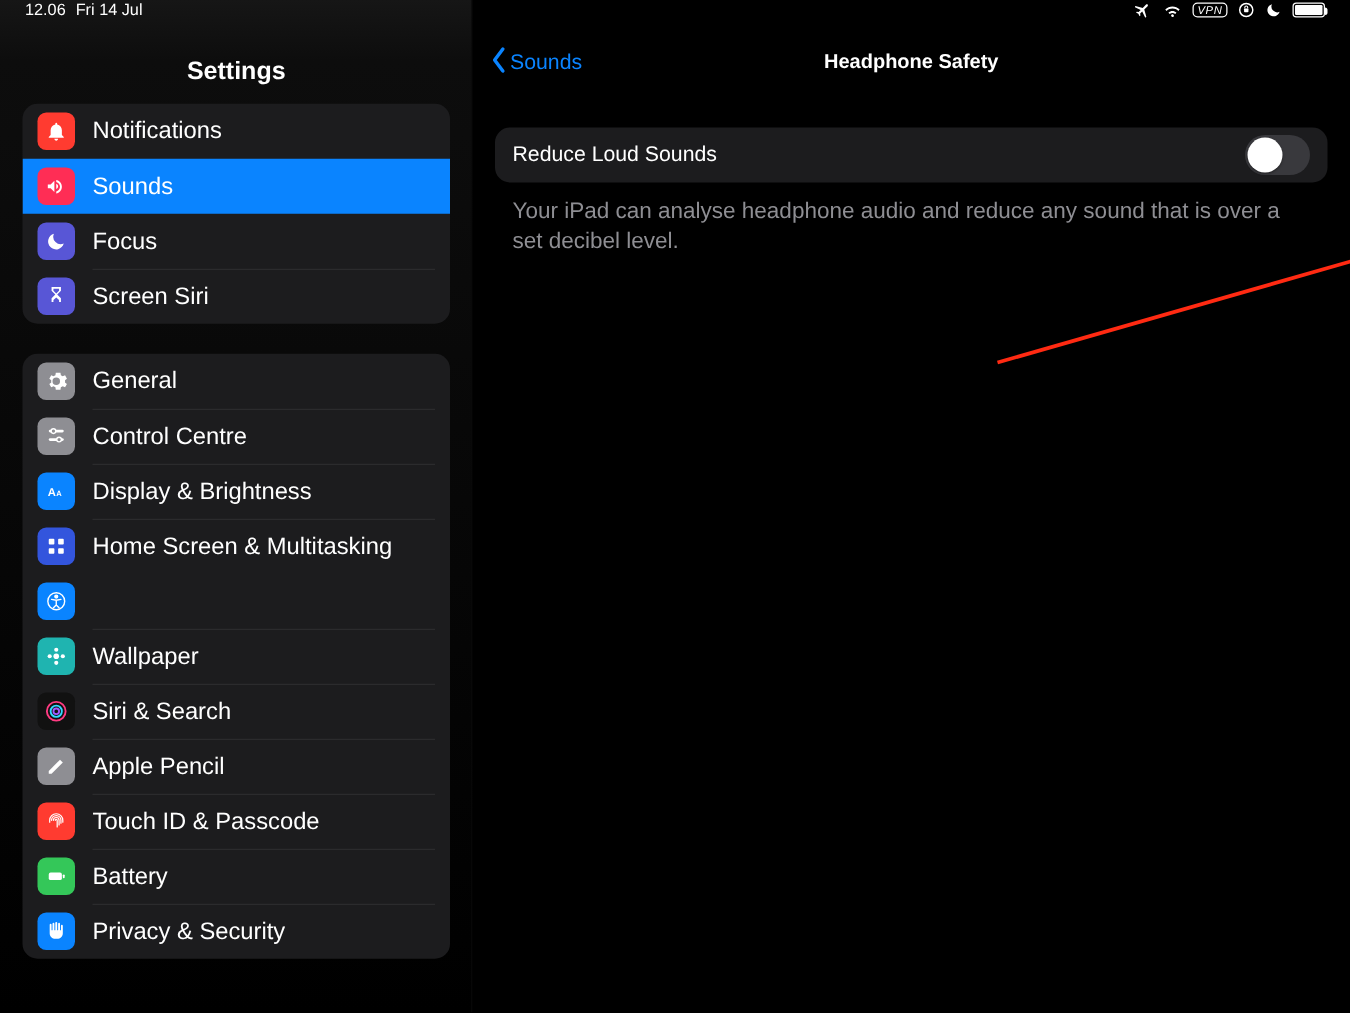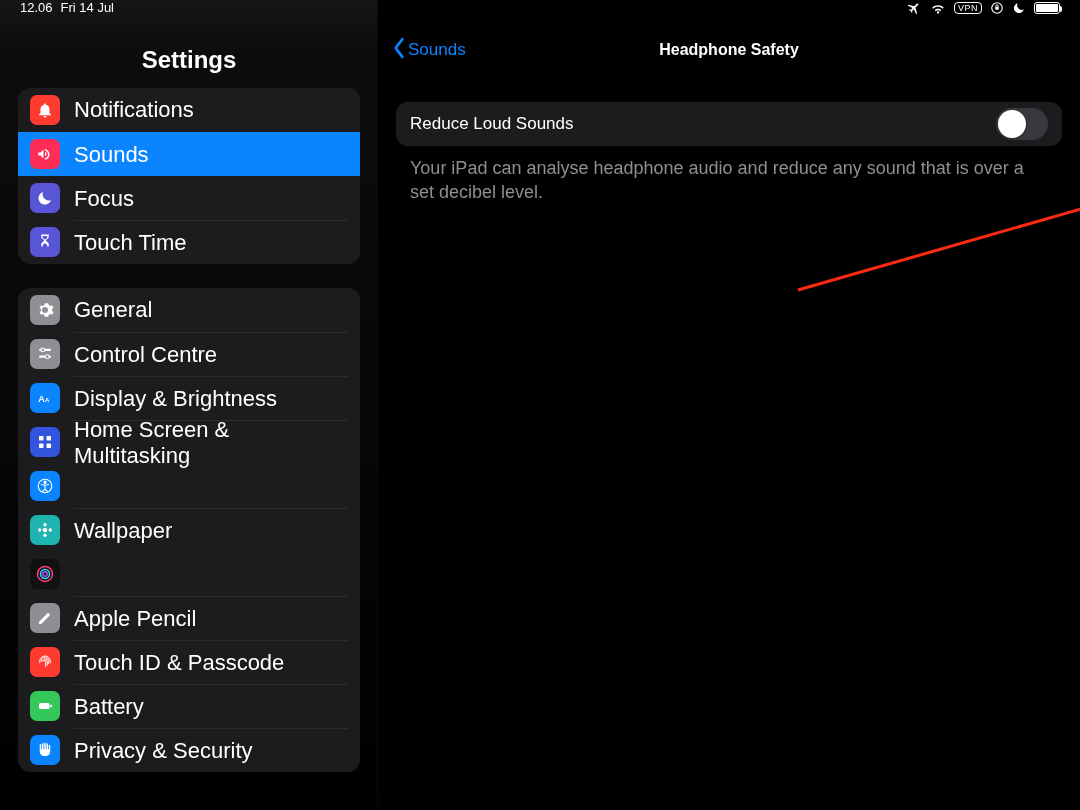--- a/index.html
+++ b/index.html
@@ -2,33 +2,33 @@
 <html><head>
 <meta charset="utf-8">
 <style>
   * { box-sizing: border-box; margin: 0; padding: 0; }
   html, body { width: 1080px; height: 810px; background:#000; color:#fff; font-family: -apple-system, "Helvetica Neue", Arial, sans-serif; overflow:hidden; }
   .root { display:flex; width:100%; height:100%; }
   
   .statusbar { position:absolute; top:0; left:0; right:0; height:28px; display:flex; justify-content:space-between; align-items:flex-start; padding:0 20px; font-size:13px; color:#fff; z-index:5;}
   .statusbar .left, .statusbar .right { display:flex; align-items:center; gap:8px;}
   .statusbar .right svg { display:block; }
-  .vpn-badge { border:1px solid #fff; border-radius:4px; font-size:9px; padding:0 3px; letter-spacing:0.5px;}
+  .vpn-badge { border:1px solid #fff; border-radius:4px; font-size:9px; padding:0 3px; letter-spacing:0.5px;font-style:italic;}
   .battery { width:26px; height:12px; border:1px solid #fff; border-radius:3px; position:relative; display:inline-block;}
   .battery::before { content:""; position:absolute; top:1px; bottom:1px; left:1px; right:1px; background:#fff; border-radius:1px;}
   .battery::after { content:""; position:absolute; right:-3px; top:3px; width:2px; height:6px; background:#fff; border-radius:0 2px 2px 0;}
   
   .sidebar { width:378px; height:100%; background:linear-gradient(#161616 0%, #0d0d0d 6%, #000 100%); position:relative; padding-top:28px;}
   .sidebar::after{content:"";position:absolute;top:0;right:0;bottom:0;width:1px;background:#0a0a0a;}
-  .sidebar-title { text-align:center; font-size:24px; font-weight:600; padding:18px 0 14px 0;}
+  .sidebar-title { text-align:center; font-size:20px; font-weight:600; padding:18px 0 14px 0;}
   .group { background:#1c1c1e; border-radius:12px; margin:0 18px 24px 18px; overflow:hidden;}
   .item { display:flex; align-items:center; height:44px; padding:0 12px; gap:14px; cursor:pointer;}
   .item + .item .label-wrap { border-top:1px solid #2b2b2d;}
   .item .label-wrap { flex:1; height:100%; display:flex; align-items:center;}
-  .item .label { font-size:22px; color:#fff;}
+  .item .label { font-size:19px; color:#fff;}
   .item.selected { background:#0a84ff;}
   .item.selected .label-wrap { border-top-color:transparent;}
   .item.selected + .item .label-wrap { border-top-color:transparent; }
   .icon-box { width:30px; height:30px; border-radius:7px; display:flex; align-items:center; justify-content:center; flex:none;}
   .icon-box svg { width:18px; height:18px; }
   
   .detail { flex:1; background:#000; padding-top:28px; position:relative;}
   .nav { position:relative; height:44px; display:flex; align-items:center;}
   .back { position:absolute; left:14px; display:flex; align-items:center; gap:2px; color:#0a84ff; font-size:17px; cursor:pointer;}
   .back svg{width:14px;height:22px;}
@@ -113,21 +113,21 @@
             <span class="label">Focus</span>
           </div>
       </div>
       <div class="item">
         <div class="icon-box" style="background:#5856d6">
           <svg viewBox="0 0 24 24" fill="#fff">
               <path d="M7 2h10v4l-4 4 4 4v4H7v-4l4-4-4-4V2zm2 2v2.2L12 9l3-2.8V4H9zm0 12v2h6v-2l-3-2.8L9 16z"></path>
             </svg>
         </div>
         <div class="label-wrap">
-            <span class="label">Touch Time</span>
+            <span class="label">Screen Siri</span>
           </div>
       </div>
     </div>
 
     <div class="group">
       <div class="item">
         <div class="icon-box" style="background:#8e8e93">
             <svg viewBox="0 0 24 24" fill="#fff">
               <path d="M12 8a4 4 0 1 0 0 8 4 4 0 0 0 0-8zm9.4 4c0 .4 0 .8-.1 1.2l2.1 1.6-2 3.5-2.5-1c-.6.5-1.3.9-2 1.1l-.4 2.6H11.5l-.4-2.6c-.7-.3-1.4-.6-2-1.1l-2.5 1-2-3.5 2.1-1.6c-.1-.4-.1-.8-.1-1.2s0-.8.1-1.2L4.6 9.2l2-3.5 2.5 1c.6-.5 1.3-.9 2-1.1l.4-2.6h5l.4 2.6c.7.3 1.4.6 2 1.1l2.5-1 2 3.5-2.1 1.6c.1.4.1.8.1 1.2z"></path>
             </svg>
@@ -196,20 +196,23 @@
             <span class="label">Wallpaper</span>
           </div>
       </div>
       <div class="item">
         <div class="icon-box" style="background:#111;position:relative;overflow:hidden">
             <svg viewBox="0 0 24 24">
               <circle cx="12" cy="12" r="10" fill="none" stroke="#ff3b82" stroke-width="2"></circle>
               <circle cx="12" cy="12" r="6" fill="none" stroke="#32d8ff" stroke-width="2"></circle>
               <circle cx="12" cy="12" r="3" fill="none" stroke="#a259ff" stroke-width="2"></circle>
             </svg>
+          </div>
+        <div class="label-wrap">
+            <span class="label">Siri &amp; Search</span>
           </div>
       </div>
       <div class="item">
         <div class="icon-box" style="background:#8e8e93">
             <svg viewBox="0 0 24 24" fill="#fff">
               <path d="M4 17l12-12 3 3L7 20H4v-3z"></path>
             </svg>
           </div>
         <div class="label-wrap">
             <span class="label">Apple Pencil</span>

